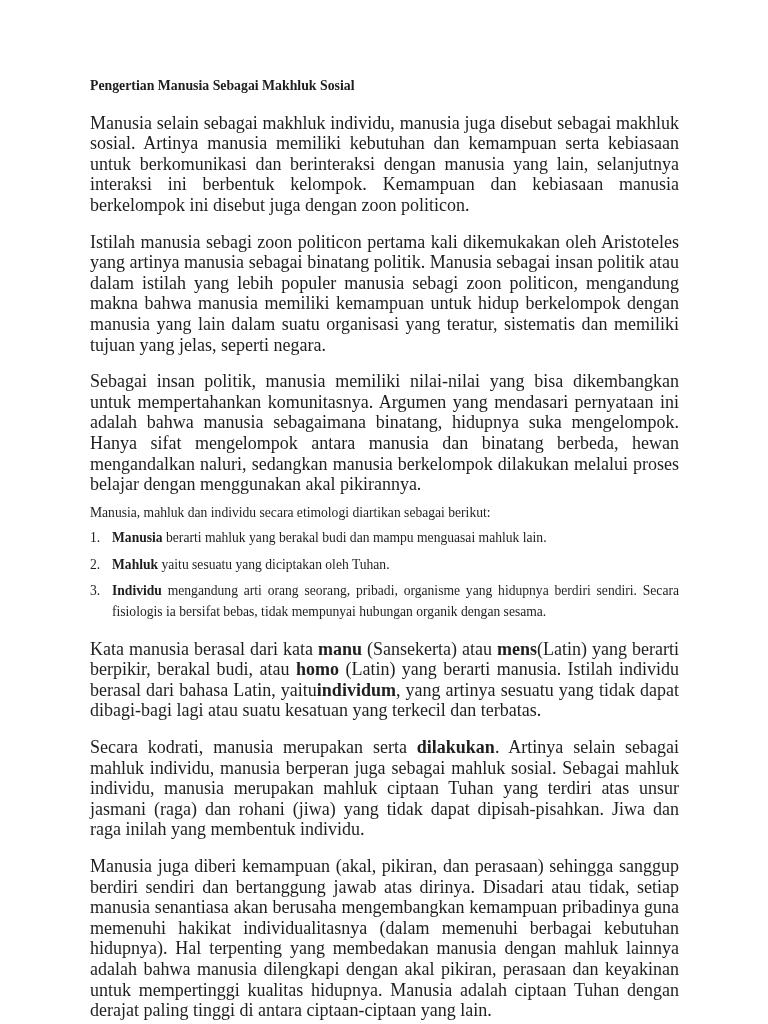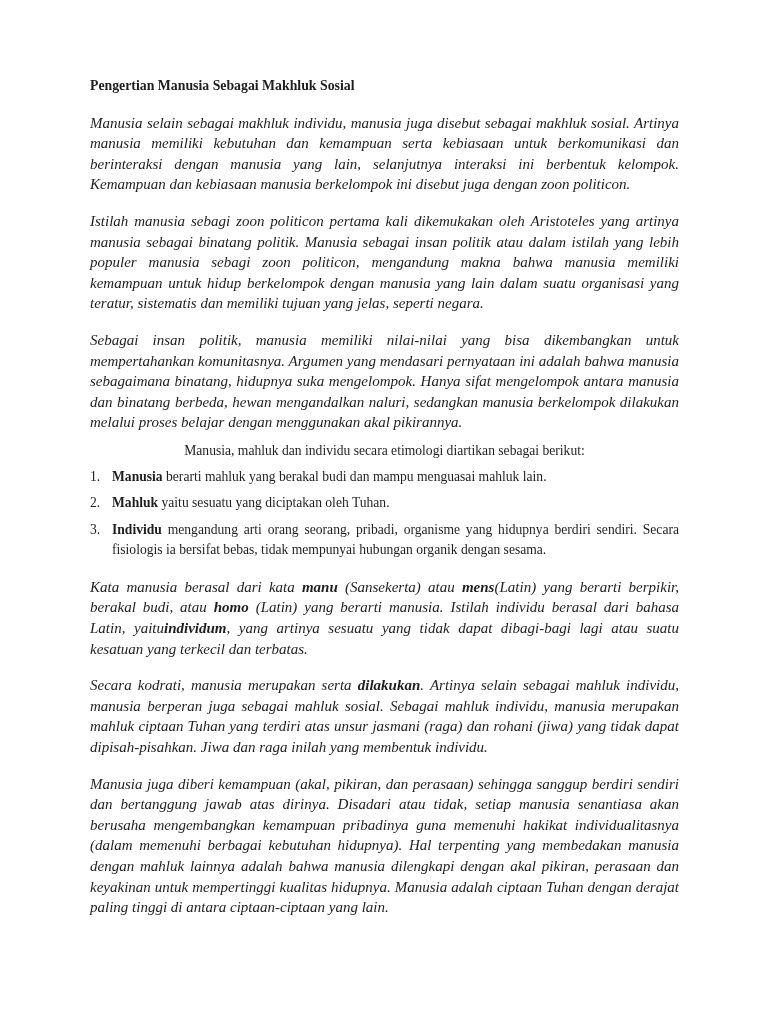--- a/index.html
+++ b/index.html
@@ -18,37 +18,36 @@
     top: 76px;
     width: 589px;
   }
   .doc-title {
     font-size: 13.8px;
     font-weight: 700;
     line-height: 20.6px;
     margin: 0 0 13px 0;
   }
   .para {
-    font-size: 15px;
+    font-size: 18px;
     line-height: 20.6px;
     text-align: justify;
     margin: 16px 0 8px 0;
-    font-style: italic;
   }
   .section-heading {
     font-size: 13.9px;
     font-weight: 700;
     line-height: 20.6px;
     margin: 0;
     letter-spacing: 0.1px;
   }
   .intro {
     font-size: 13.6px;
     line-height: 20.6px;
-    text-align: center;
+    text-align: left;
     margin: 0 0 5px 0;
   }
   .num-list { margin: 0 0 10px 0; }
   .list-item {
     display: flex;
     font-size: 13.6px;
     line-height: 20.6px;
     margin: 0 0 6px 0;
   }
   .num { flex: 0 0 22px; width: 22px; }

